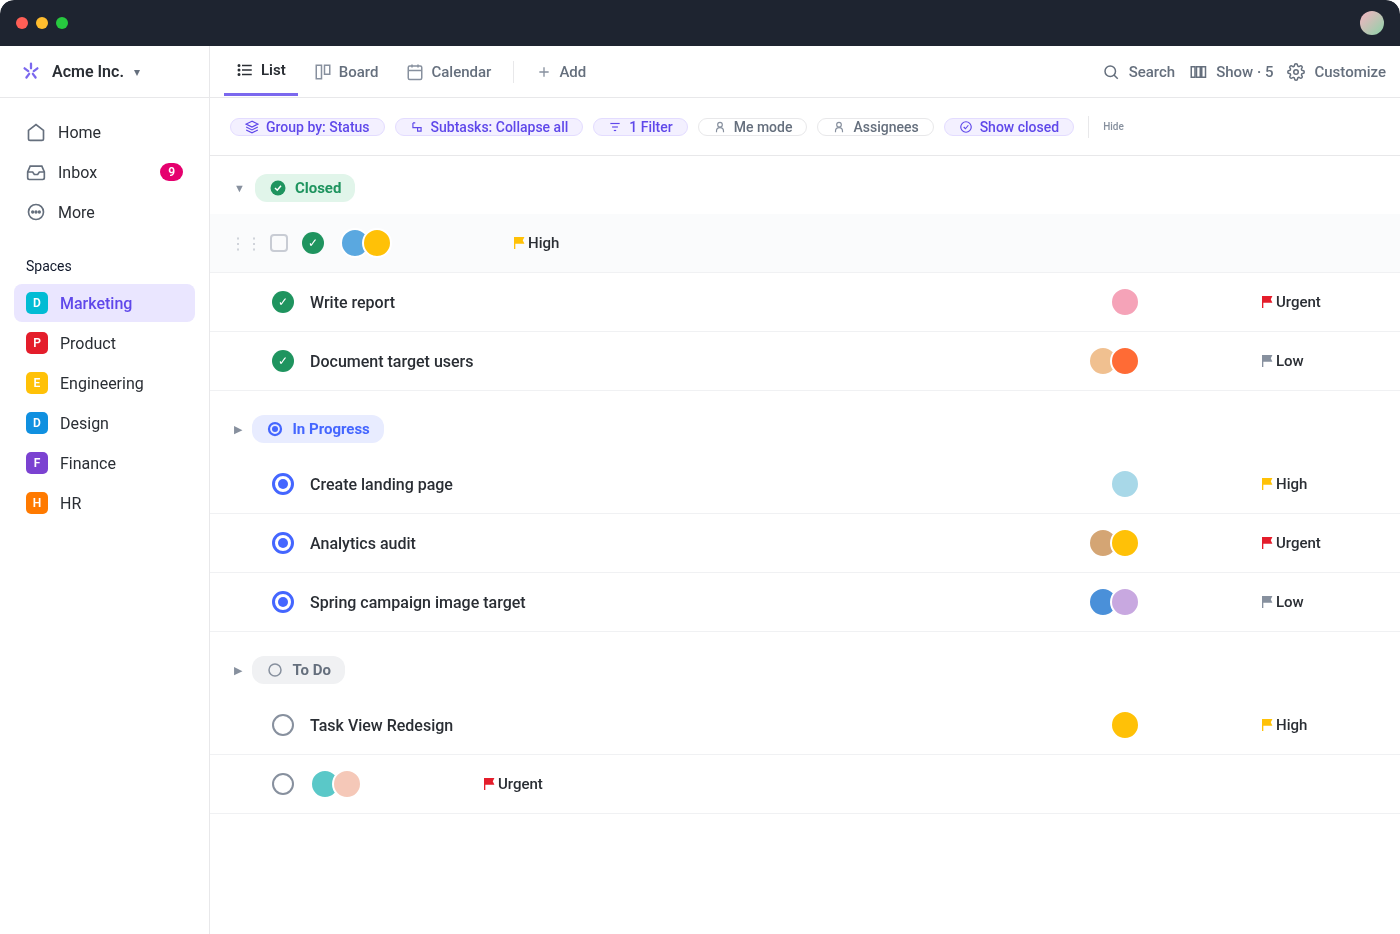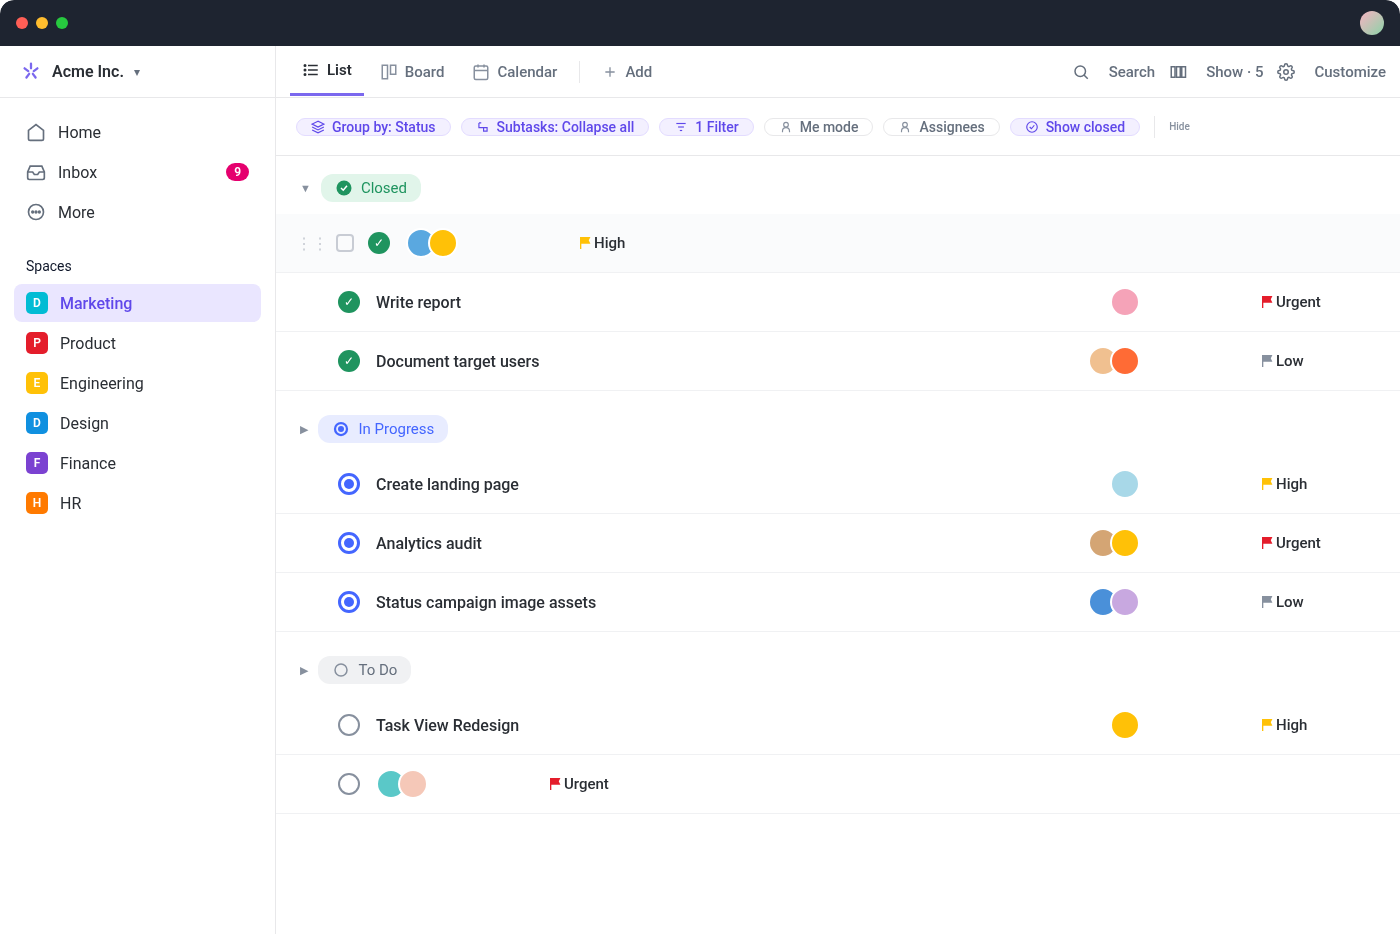--- a/index.html
+++ b/index.html
@@ -5,49 +5,49 @@
 * { margin: 0; padding: 0; box-sizing: border-box; }
 body { font-family: -apple-system, BlinkMacSystemFont, "Segoe UI", Roboto, sans-serif; background: #fff; width: 1400px; height: 934px; overflow: hidden; border-radius: 14px; }
 .titlebar { height: 46px; background: #1e2430; display: flex; align-items: center; padding: 0 16px; border-radius: 14px 14px 0 0; }
 .dots { display: flex; gap: 8px; }
 .dot { width: 12px; height: 12px; border-radius: 50%; }
 .dot.red { background: #ff5f56; }
 .dot.yellow { background: #ffbd2e; }
 .dot.green { background: #27c93f; }
 .avatar-top { margin-left: auto; width: 24px; height: 24px; border-radius: 50%; background: linear-gradient(135deg,#f7b3c2,#8bd3a7); }
 .app { display: flex; height: calc(100% - 46px); }
-.sidebar { width: 276px; border-right: 1px solid #e8e8ea; display: flex; flex-direction: column; }
+.sidebar { width: 210px; border-right: 1px solid #e8e8ea; display: flex; flex-direction: column; }
 .ws-header { height: 52px; display: flex; align-items: center; padding: 0 20px; gap: 10px; border-bottom: 1px solid #e8e8ea; }
 .logo-icon { width: 22px; height: 22px; }
 .ws-name { font-weight: 600; font-size: 16px; color: #2a2e34; }
 .chev { color: #656f7d; font-size: 12px; }
 .nav-group { padding: 14px 14px 8px; }
 .nav-item { display: flex; align-items: center; gap: 12px; padding: 10px 12px; border-radius: 8px; font-size: 16px; color: #2a2e34; cursor: pointer; }
 .nav-item svg { width: 20px; height: 20px; }
 .badge { margin-left: auto; background: #e5006e; color: #fff; font-size: 12px; font-weight: 600; padding: 2px 8px; border-radius: 10px; }
 .section-label { padding: 18px 26px 8px; font-size: 14px; color: #0f172a; }
 .space-item { display: flex; align-items: center; gap: 12px; padding: 8px 12px; margin: 2px 14px; border-radius: 8px; font-size: 16px; color: #2a2e34; cursor: pointer; }
 .space-item.active { background: #eae6ff; color: #5f48ea; font-weight: 500; }
 .space-sq { width: 22px; height: 22px; border-radius: 5px; display: flex; align-items: center; justify-content: center; color: #fff; font-size: 12px; font-weight: 600; }
 .add-space { display: flex; align-items: center; gap: 12px; padding: 10px 12px; margin: 4px 14px; color: #87909e; font-size: 15px; cursor: pointer; }
 .main { flex: 1; display: flex; flex-direction: column; }
 .tabs-row { height: 52px; display: flex; align-items: center; padding: 0 14px; border-bottom: 1px solid #e8e8ea; gap: 4px; }
 .tab { display: flex; align-items: center; gap: 7px; padding: 14px 12px; font-size: 15px; color: #656f7d; cursor: pointer; font-weight: 500; }
 .tab.active { color: #2a2e34; border-bottom: 3px solid #7b68ee; font-weight: 600; }
 .tab-actions { margin-left: auto; display: flex; align-items: center; gap: 14px; }
-.tab-action { display: flex; align-items: center; gap: 19px; font-size: 15px; color: #656f7d; cursor: pointer; font-weight: 500; }
+.tab-action { display: flex; align-items: center; gap: 9px; font-size: 15px; color: #656f7d; cursor: pointer; font-weight: 500; }
 .filters-row { height: 58px; display: flex; align-items: center; padding: 0 20px; gap: 10px; border-bottom: 1px solid #e8e8ea; }
 .pill { display: flex; align-items: center; gap: 7px; padding: 0 14px; border-radius: 18px; font-size: 14px; border: 1px solid #e8e8ea; cursor: pointer; color: #656f7d; font-weight: 500; }
 .pill.purple { background: #f3f0ff; border-color: #e3dcff; color: #5f48ea; }
 .hide-btn { color: #87909e; font-size: 10px; cursor: pointer; font-weight: 500; }
 .content { flex: 1; overflow-y: auto; padding: 18px 0; }
 .group { margin-bottom: 24px; }
 .group-header { display: flex; align-items: center; gap: 10px; padding: 0 24px 12px; }
 .caret { color: #87909e; font-size: 11px; cursor: pointer; }
-.status-pill { display: flex; align-items: center; gap: 8px; padding: 5px 14px; border-radius: 12px; font-size: 15px; font-weight: 400; }
+.status-pill { display: flex; align-items: center; gap: 8px; padding: 5px 14px; border-radius: 12px; font-size: 15px; font-weight: 700; }
 .status-pill.closed { background: #e1f5ea; color: #1f945f; }
 .status-pill.progress { background: #e8ecff; color: #4466ff; }
 .status-pill.todo { background: #f0f1f3; color: #656f7d; }
 .task-row { display: flex; align-items: center; padding: 14px 20px 14px 62px; border-bottom: 1px solid #f0f1f3; }
 .task-row.closed-first { padding-left: 20px; background: #fafbfc; }
 .task-row .drag { color: #c8ccd4; margin-right: 8px; cursor: grab; }
 .task-row .cbx { width: 18px; height: 18px; border: 2px solid #c8ccd4; border-radius: 4px; margin-right: 14px; }
 .status-dot { width: 22px; height: 22px; border-radius: 50%; margin-right: 16px; display: flex; align-items: center; justify-content: center; flex-shrink: 0; }
 .status-dot.done { background: #1f945f; }
 .status-dot.prog { border: 3px solid #4466ff; }
@@ -346,21 +346,21 @@
             </div>
       <div class="prio">
               <svg class="flag" viewBox="0 0 24 24" fill="#e41d2b">
                 <path d="M4 21V4h13l-2 4 2 4H4" stroke="#e41d2b" stroke-width="2"></path>
               </svg>
               <span>Urgent</span>
             </div>
           </div>
           <div class="task-row">
             <div class="status-dot prog"></div>
-      <span class="task-name">Status campaign image assets</span>
+      <span class="task-name">Spring campaign image target</span>
       <div class="avatars">
               <div class="av" style="background:#4a90d9"></div>
               <div class="av" style="background:#c8a8e0"></div>
             </div>
       <div class="prio">
               <svg class="flag" viewBox="0 0 24 24" fill="#87909e">
                 <path d="M4 21V4h13l-2 4 2 4H4" stroke="#87909e" stroke-width="2"></path>
               </svg>
               <span>Low</span>
             </div>

